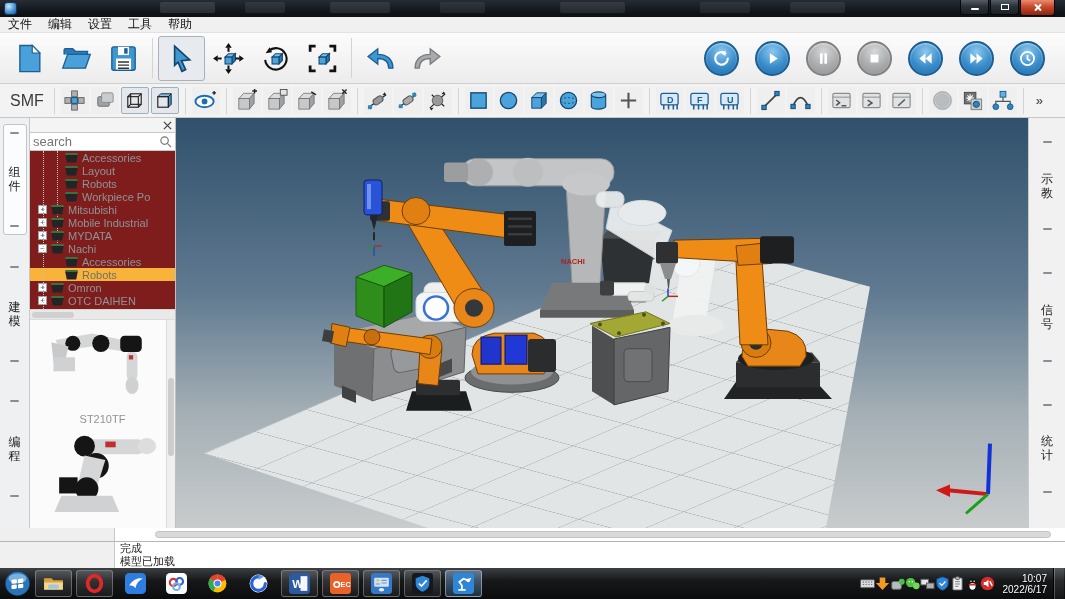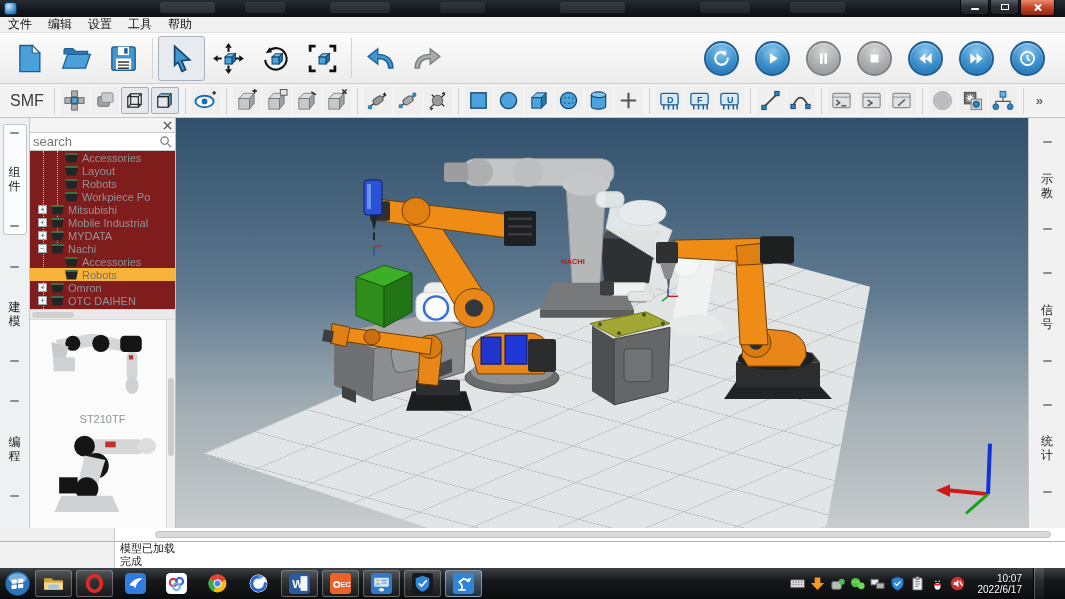--- a/index.html
+++ b/index.html
@@ -100,21 +100,21 @@
   .status-left { width:115px; background:#f0f0f0; border-right:1px solid #c8c8c8; }
   .status-log { flex:1; background:#fff; padding-left:5px; font-size:11px; line-height:13px; color:#1a1a1a; }
 
   
   .taskbar { height:31px; background:linear-gradient(#3c4044,#17181a 40%,#0b0c0e); display:flex; align-items:center; padding-left:4px; gap:4px; }
   .orb { width:27px; height:27px; flex:none; display:flex; align-items:center; justify-content:center; }
   .tapp { width:37px; height:27px; flex:none; border-radius:3px; display:flex; align-items:center; justify-content:center; }
   .tapp svg { width:21px; height:21px; }
   .tapp.framed { border:1px solid rgba(255,255,255,.28); background:linear-gradient(rgba(255,255,255,.16),rgba(255,255,255,.05)); }
   .tapp.active { background:linear-gradient(rgba(150,200,245,.45),rgba(90,150,210,.25)); border:1px solid rgba(255,255,255,.4); }
-  .tray { margin-left:auto; display:flex; align-items:center; gap:5px; padding-right:21px; }
+  .tray { margin-left:auto; display:flex; align-items:center; padding-right:1px; }
   .ticon { width:15px; height:15px; flex:none; }
   .clock { text-align:right; color:#fff; font-size:10px; line-height:11px; text-shadow:0 1px 1px #000; margin:0 6px 0 8px; }
   .show-desktop { width:11px; height:31px; background:linear-gradient(rgba(255,255,255,.12),rgba(255,255,255,.04));
     border-left:1px solid #000; box-shadow:inset 1px 0 0 rgba(255,255,255,.25); }
 </style>
 </head>
 <body>
 
 <svg width="0" height="0" style="position:absolute">
 <defs>
@@ -898,22 +898,22 @@
   <div class="hbar-row">
     <div class="hbar-left"></div>
     <div class="hbar-track">
         <div class="hbar"></div>
       </div>
   </div>
 
   <div class="statusbar">
     <div class="status-left"></div>
     <div class="status-log">
+      <div>完成</div>
       <div>模型已加载</div>
-      <div>完成</div>
     </div>
   </div>
 
   <div class="taskbar">
     <div class="orb">
       <svg viewBox="0 0 27 27">
         <circle cx="13.5" cy="13.5" r="12.5" fill="#123f6b"></circle>
         <circle cx="13.5" cy="13.5" r="11.8" fill="#2a74b8"></circle>
         <ellipse cx="13.5" cy="8.5" rx="9" ry="5" fill="rgba(200,235,255,0.5)"></ellipse>
         <g transform="skewY(-6) translate(0,1.5)" fill="#fff">

